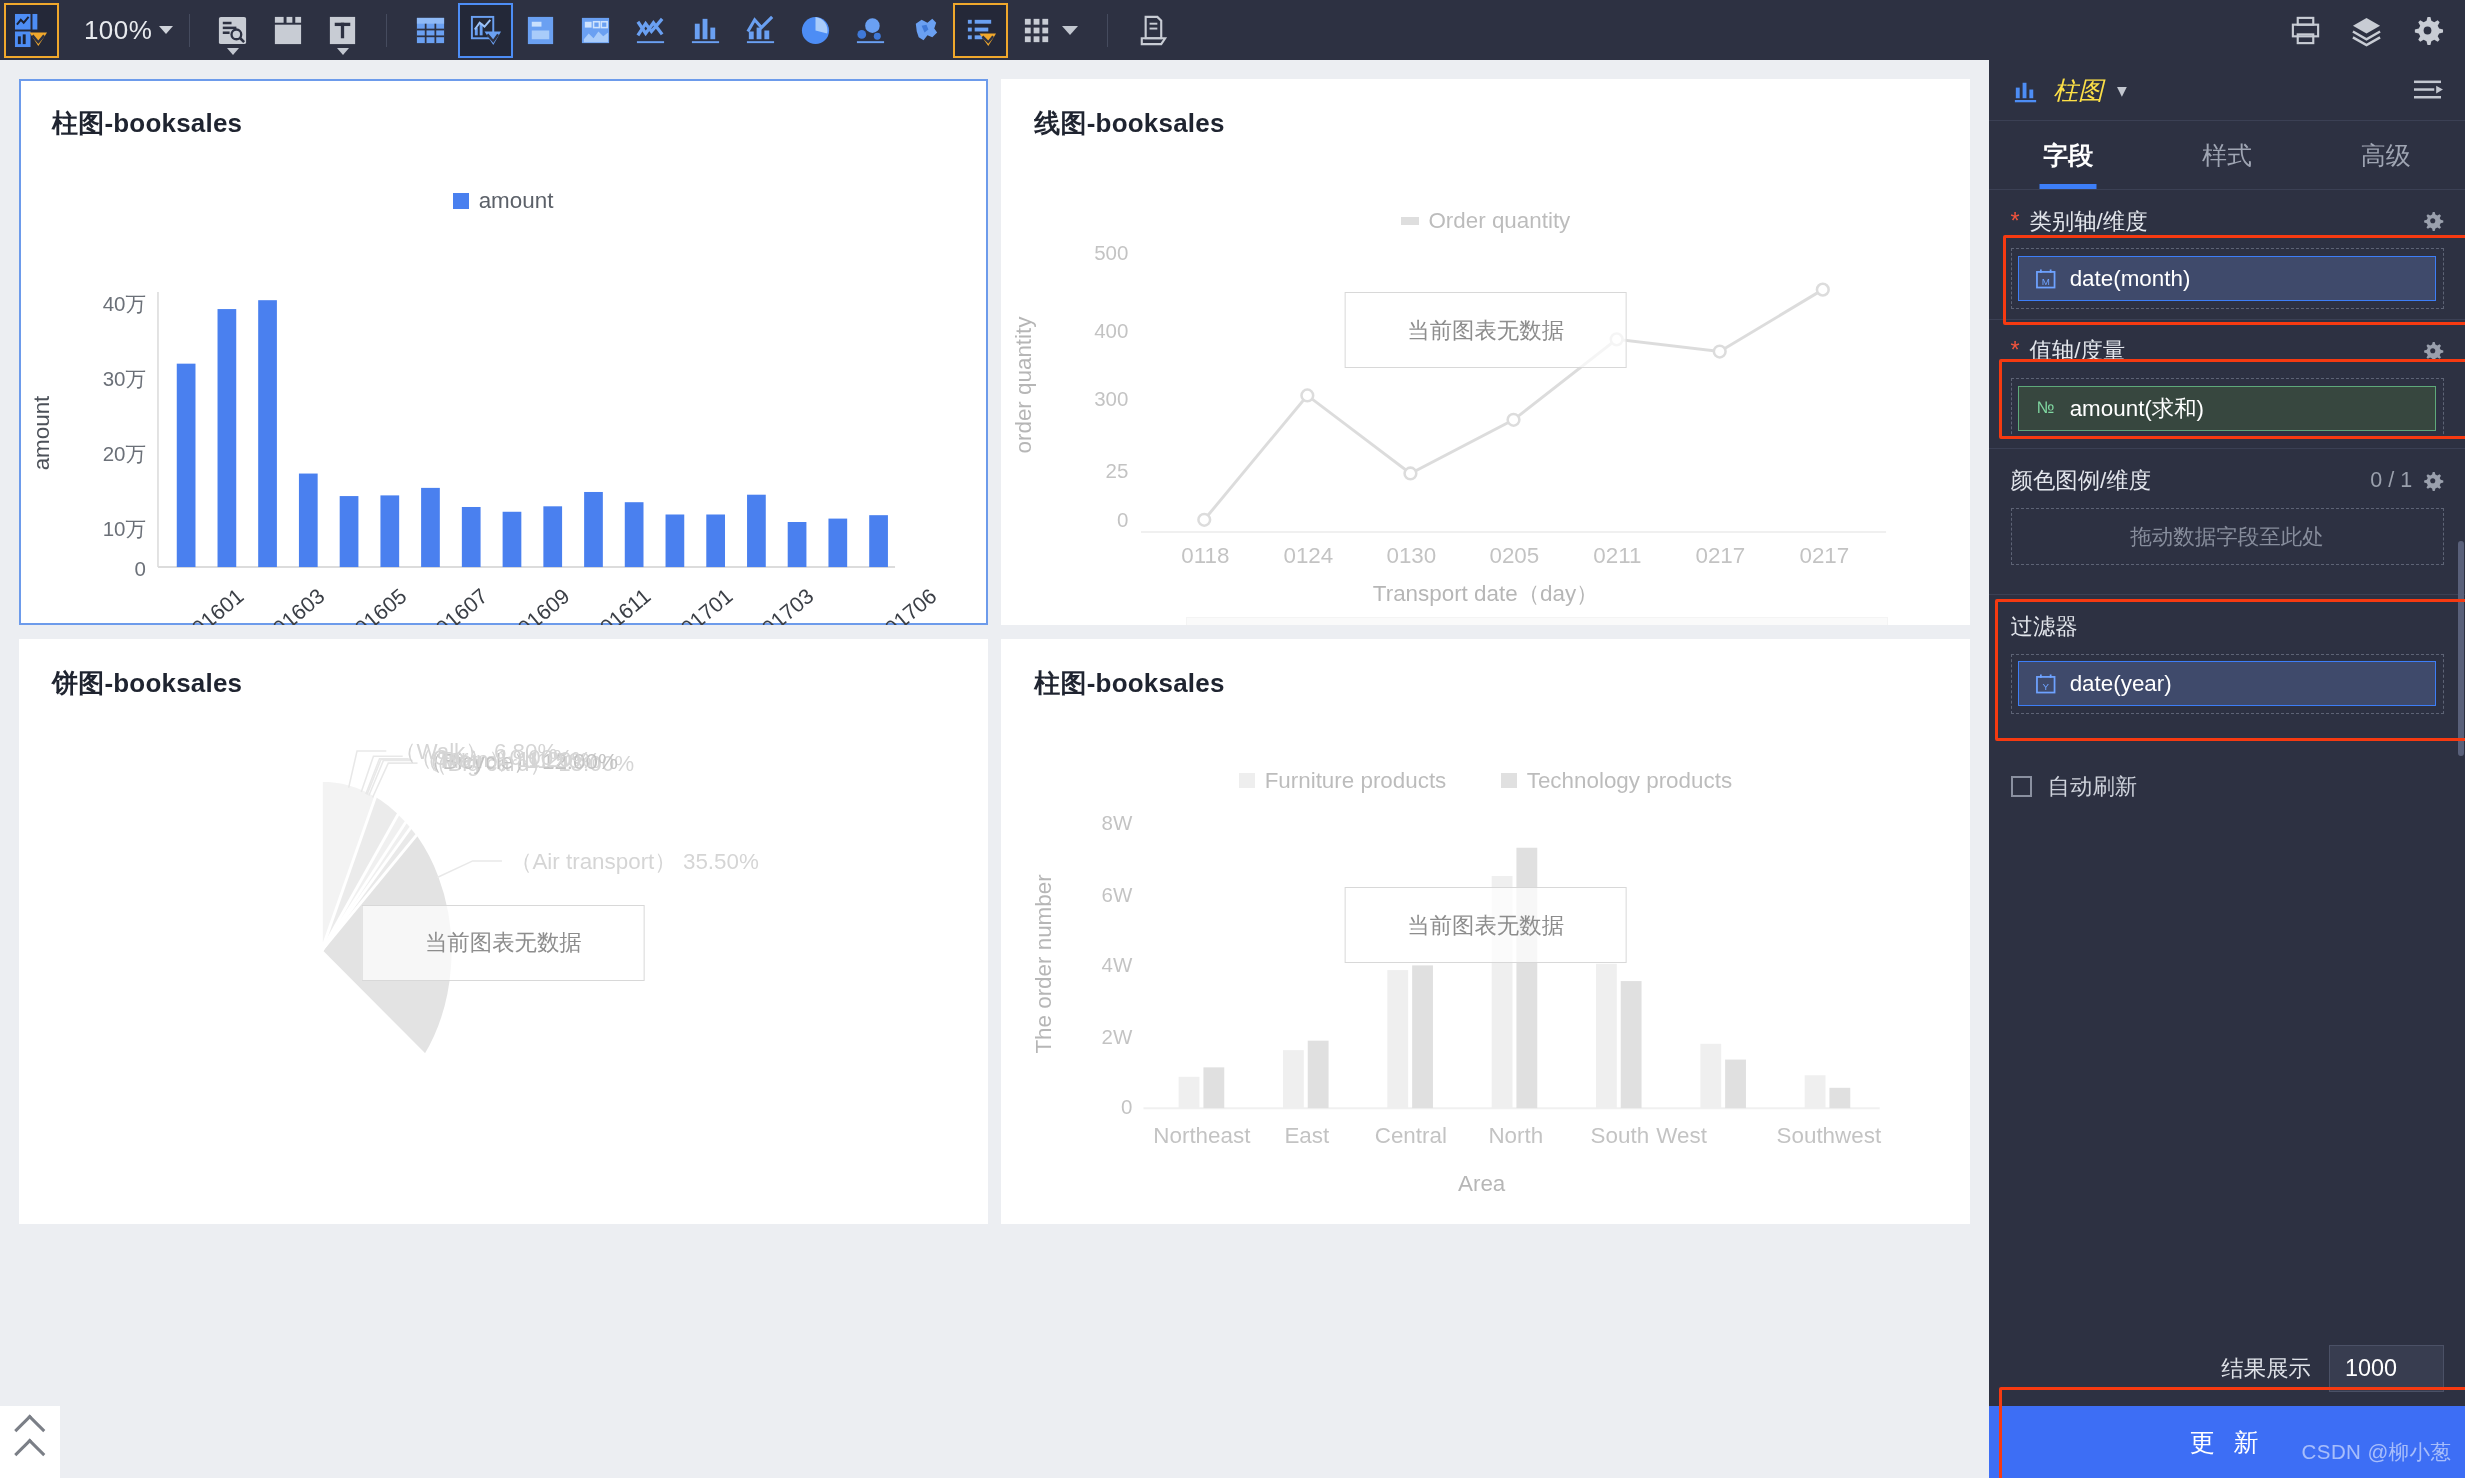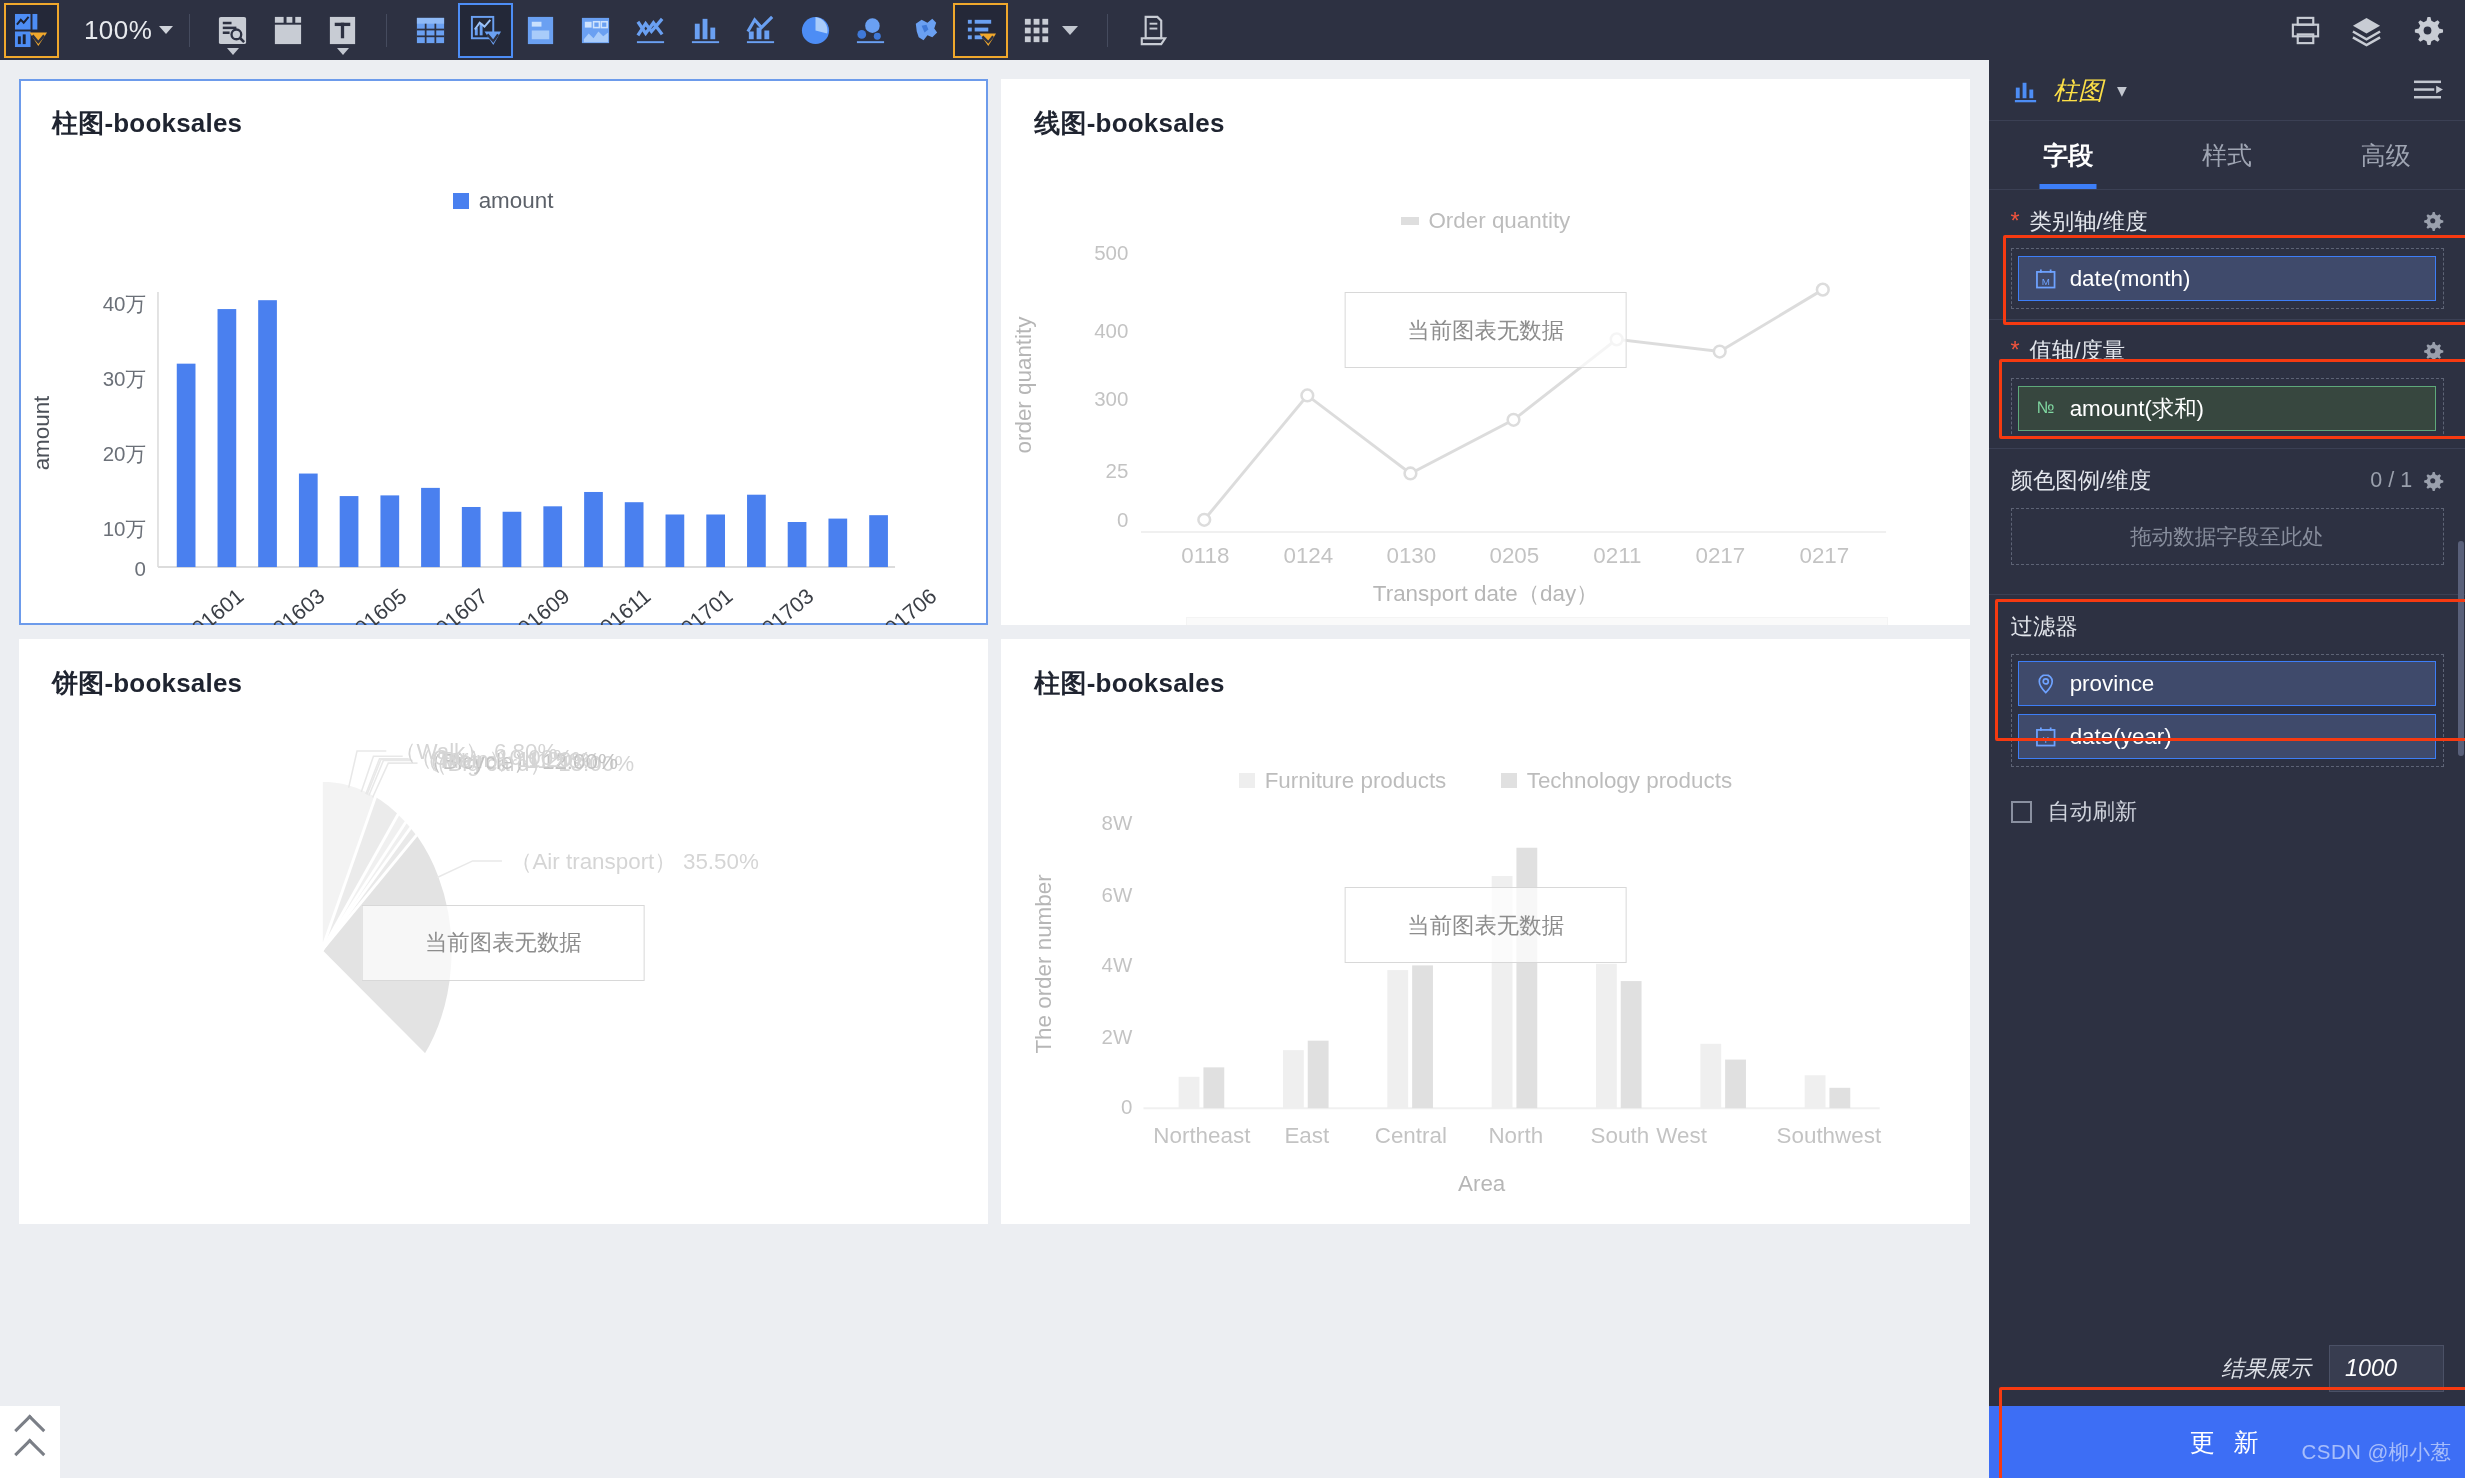--- a/index.html
+++ b/index.html
@@ -104,21 +104,21 @@
   .chip-ic { width: 25px; height: 25px; display: flex; align-items: center; justify-content: center; font-size: 16.6px; }
   .chip.dim .chip-ic { color: #6ea2ff; }
   .chip.meas .chip-ic { color: #7fd6a0; }
 
   .hl { position: absolute; border: 3.9px solid #f63a11; pointer-events: none; z-index: 30; border-radius: 2px; }
 
   .check-row { display: flex; align-items: center; gap: 15.6px; padding: 19.5px 21.5px; font-size: 22.4px; color: #cfd3dc; }
   .cbox { width: 21.5px; height: 21.5px; border: 2px solid #8a90a0; background: transparent; }
 
   .rp-foot { position: absolute; left: 0; right: 0; bottom: 0; }
-  .foot-row { display: flex; align-items: center; justify-content: flex-end; gap: 17.6px; padding: 13.7px 21.5px; font-style: italic; }
+  .foot-row { display: flex; align-items: center; justify-content: flex-end; gap: 17.6px; padding: 13.7px 21.5px; }
   .foot-label { font-size: 22.4px; color: #dfe2e8; }
   .num-input {
     width: 115px; height: 47px; background: #383d50; border: 1px solid #4b5166; color: #fff;
     font-size: 23.4px; display: flex; align-items: center; padding-left: 15.6px; font-family: inherit;
   }
   .update-btn {
     height: 72px; background: #3d6ef5; color: #fff; font-size: 25px; letter-spacing: 5.9px;
     display: flex; align-items: center; justify-content: center; cursor: pointer; position: relative;
   }
   .watermark {
@@ -673,29 +673,20 @@
           <div class="dropzone empty">拖动数据字段至此处</div>
         </div>
 
         <div class="sec" style="min-height:156px; border-bottom:none;">
           <div class="sec-head">
             <span>过滤器</span>
           </div>
           <div class="dropzone">
             <div class="chip dim">
               <span class="chip-ic">
-                <svg width="21.5" height="21.5" viewBox="0 0 22 22">
-                    <path d="M11,2 C7.2,2 4.4,5 4.4,8.6 C4.4,13.4 11,20 11,20 C11,20 17.6,13.4 17.6,8.6 C17.6,5 14.8,2 11,2 Z" fill="none" stroke="#6ea2ff" stroke-width="1.7"></path>
-                    <circle cx="11" cy="8.6" r="2.6" fill="none" stroke="#6ea2ff" stroke-width="1.7"></circle>
-                  </svg>
-              </span>
-              <span>province</span>
-            </div>
-            <div class="chip dim">
-              <span class="chip-ic">
                 <svg width="21.5" height="21.5" viewBox="0 0 22 22" style="font-size:17px">
                     <rect x="2" y="4" width="18" height="16" fill="none" stroke="#6ea2ff" stroke-width="1.8"></rect>
                     <line x1="6" y1="1.5" x2="6" y2="5" stroke="#6ea2ff" stroke-width="1.8"></line>
                     <line x1="16" y1="1.5" x2="16" y2="5" stroke="#6ea2ff" stroke-width="1.8"></line>
                     <text x="11" y="17" font-size="10" fill="#6ea2ff" text-anchor="middle" font-family="sans-serif">Y</text>
                   </svg>
               </span>
               <span>date(year)</span>
             </div>
           </div>

